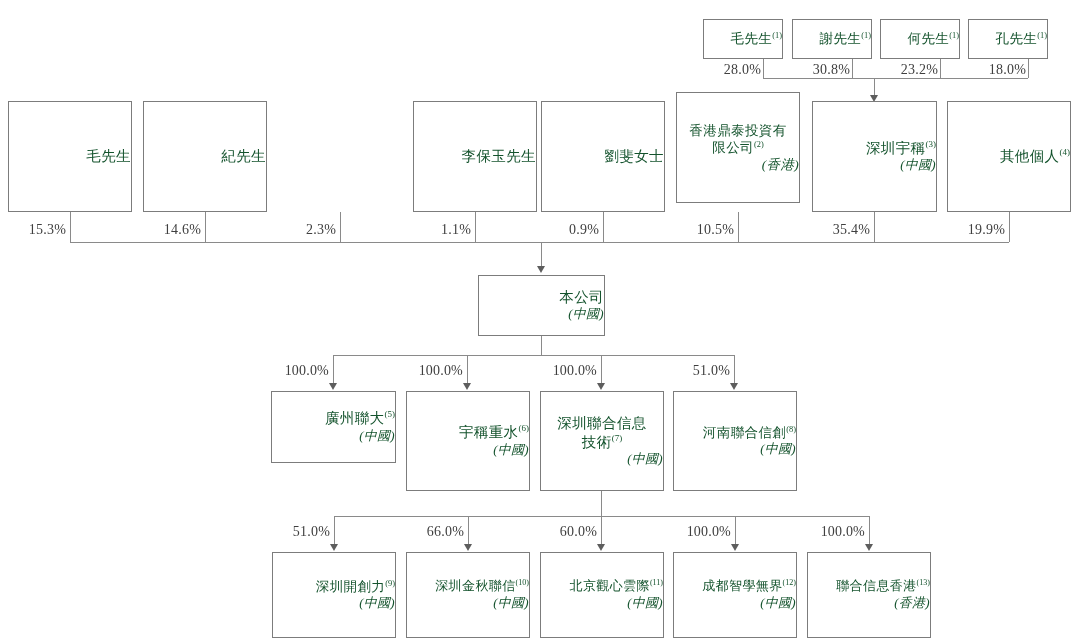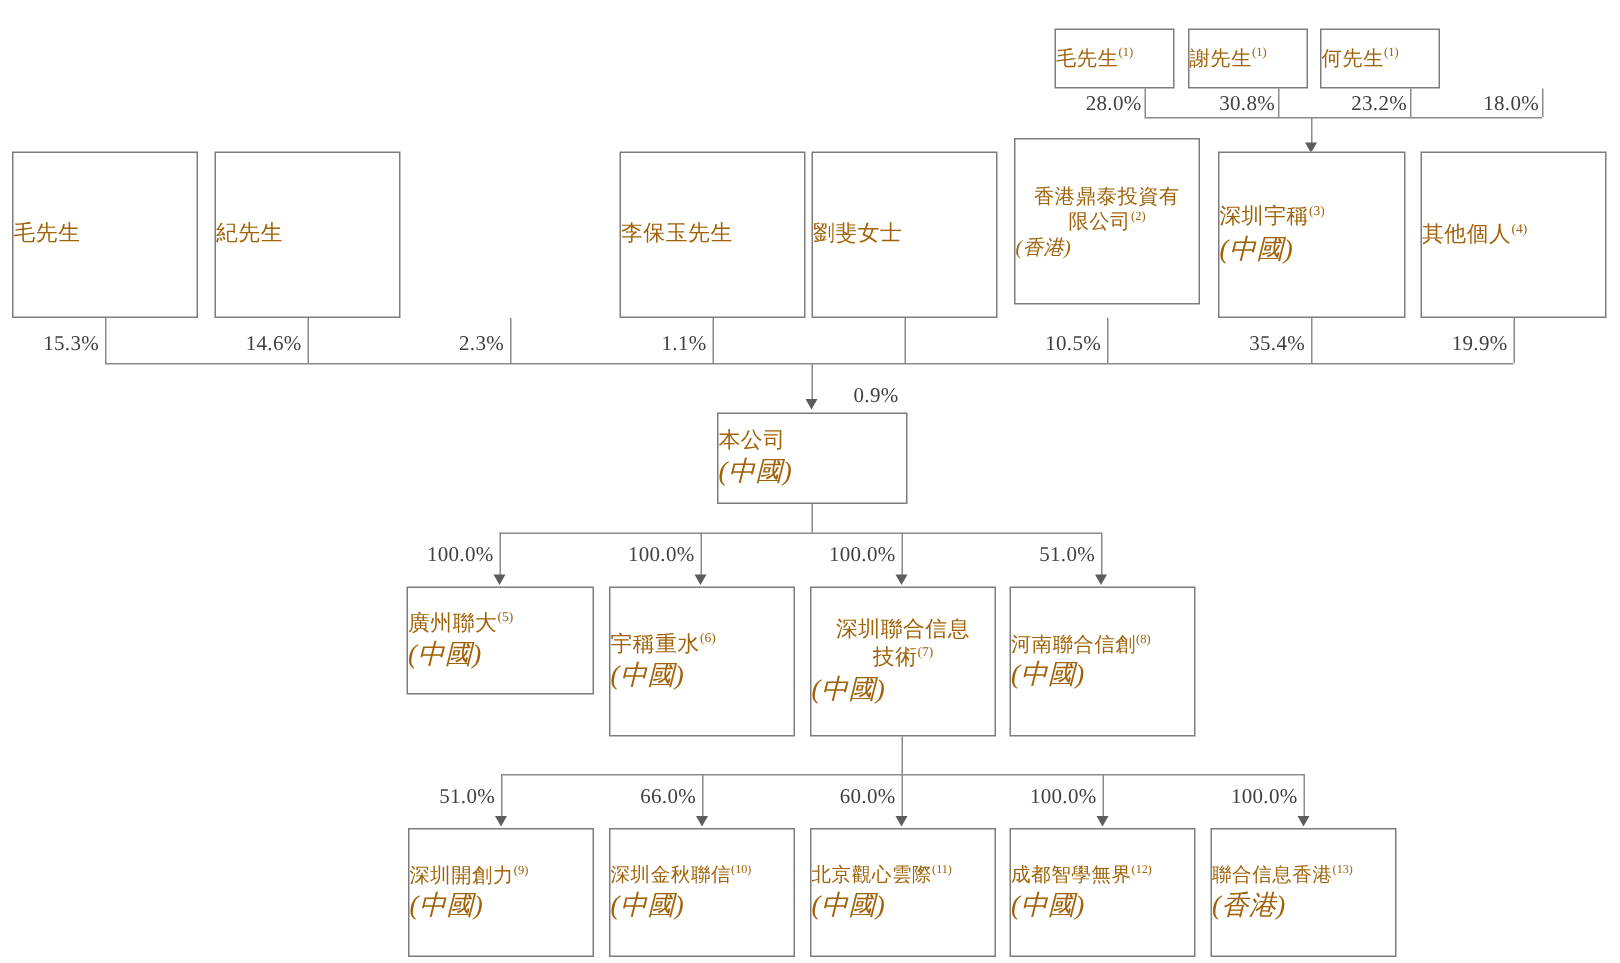--- a/index.html
+++ b/index.html
@@ -10,30 +10,30 @@
   }
   #chart{position:relative;width:1080px;height:642px;}
 
   .box{
     position:absolute;
     box-sizing:border-box;
     border:1.3px solid #7c7c7c;
     background:#ffffff;
     display:flex;
     flex-direction:column;
-    align-items:flex-start;
+    align-items:flex-end;
     justify-content:center;
     text-align:center;
     line-height:1.28;
-    color:#a16207;
+    color:#14532d;
   }
   .box .nm{ font-size:14.5px; letter-spacing:.4px; }
   .box .nm.sm{ font-size:13.5px; }
   .box .nm.tiny{ font-size:13px; }
-  .box .loc{ font-style:italic; font-size:18px; letter-spacing:.3px; }
+  .box .loc{ font-style:italic; font-size:13px; letter-spacing:.3px; }
   .box .loc.sm{ font-size:13.5px; }
   sup{ font-size:.62em; vertical-align:super; letter-spacing:0; }
 
   
   .hline{position:absolute;height:0;border-top:1.2px solid #8a8a8a;}
   .vline{position:absolute;width:0;border-left:1.2px solid #8a8a8a;}
 
   .arrow{
     position:absolute;
     width:0;height:0;
@@ -57,20 +57,23 @@
 <div id="chart">
 
   <div class="box" style="left:703px;top:19px;width:80px;height:40px;">
     <div class="nm sm"><span>毛先生</span><sup>(1)</sup></div>
   </div>
   <div class="box" style="left:792px;top:19px;width:80px;height:40px;">
     <div class="nm sm"><span>謝先生</span><sup>(1)</sup></div>
   </div>
   <div class="box" style="left:880px;top:19px;width:80px;height:40px;">
     <div class="nm sm"><span>何先生</span><sup>(1)</sup></div>
+  </div>
+  <div class="box" style="left:968px;top:19px;width:80px;height:40px;">
+    <div class="nm sm"><span>孔先生</span><sup>(1)</sup></div>
   </div>
 
   <div class="vline" style="left:763px;top:59px;height:19px;"></div>
   <div class="vline" style="left:852px;top:59px;height:19px;"></div>
   <div class="vline" style="left:940px;top:59px;height:19px;"></div>
   <div class="vline" style="left:1028px;top:59px;height:19px;"></div>
 
   <div class="hline" style="left:763px;top:78px;width:265px;"></div>
 
   <div class="vline" style="left:874px;top:78px;height:19px;"></div>
@@ -115,21 +118,21 @@
   <div class="vline" style="left:1009px;top:212px;height:30px;"></div>
 
   <div class="hline" style="left:70px;top:242px;width:939px;"></div>
   <div class="vline" style="left:541px;top:242px;height:26px;"></div>
   <div class="arrow" style="left:536.5px;top:266px;"></div>
 
   <div class="pct" style="left:2px;top:222px;width:64px;">15.3%</div>
   <div class="pct" style="left:137px;top:222px;width:64px;">14.6%</div>
   <div class="pct" style="left:272px;top:222px;width:64px;">2.3%</div>
   <div class="pct" style="left:407px;top:222px;width:64px;">1.1%</div>
-  <div class="pct" style="left:535px;top:222px;width:64px;margin-top:35px;">0.9%</div>
+  <div class="pct" style="left:535px;top:222px;width:64px;">0.9%</div>
   <div class="pct" style="left:670px;top:222px;width:64px;">10.5%</div>
   <div class="pct" style="left:806px;top:222px;width:64px;">35.4%</div>
   <div class="pct" style="left:941px;top:222px;width:64px;">19.9%</div>
 
   <div class="box" style="left:478px;top:275px;width:127px;height:61px;">
     <div class="nm">本公司</div>
     <div class="loc">(中國)</div>
   </div>
 
   <div class="vline" style="left:541px;top:336px;height:19px;"></div>

